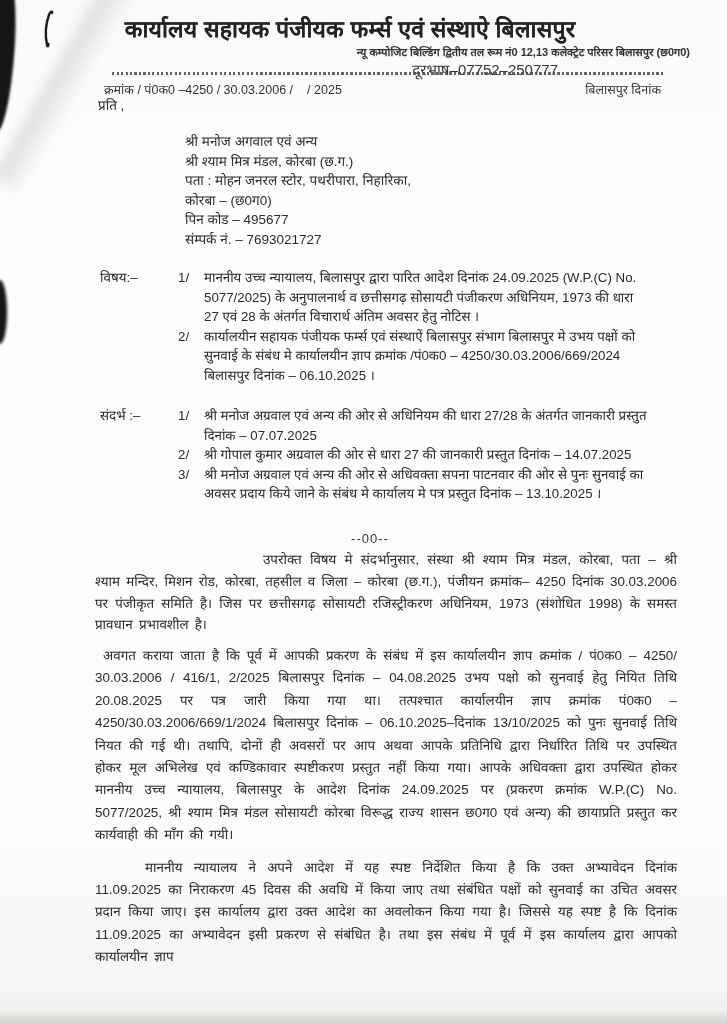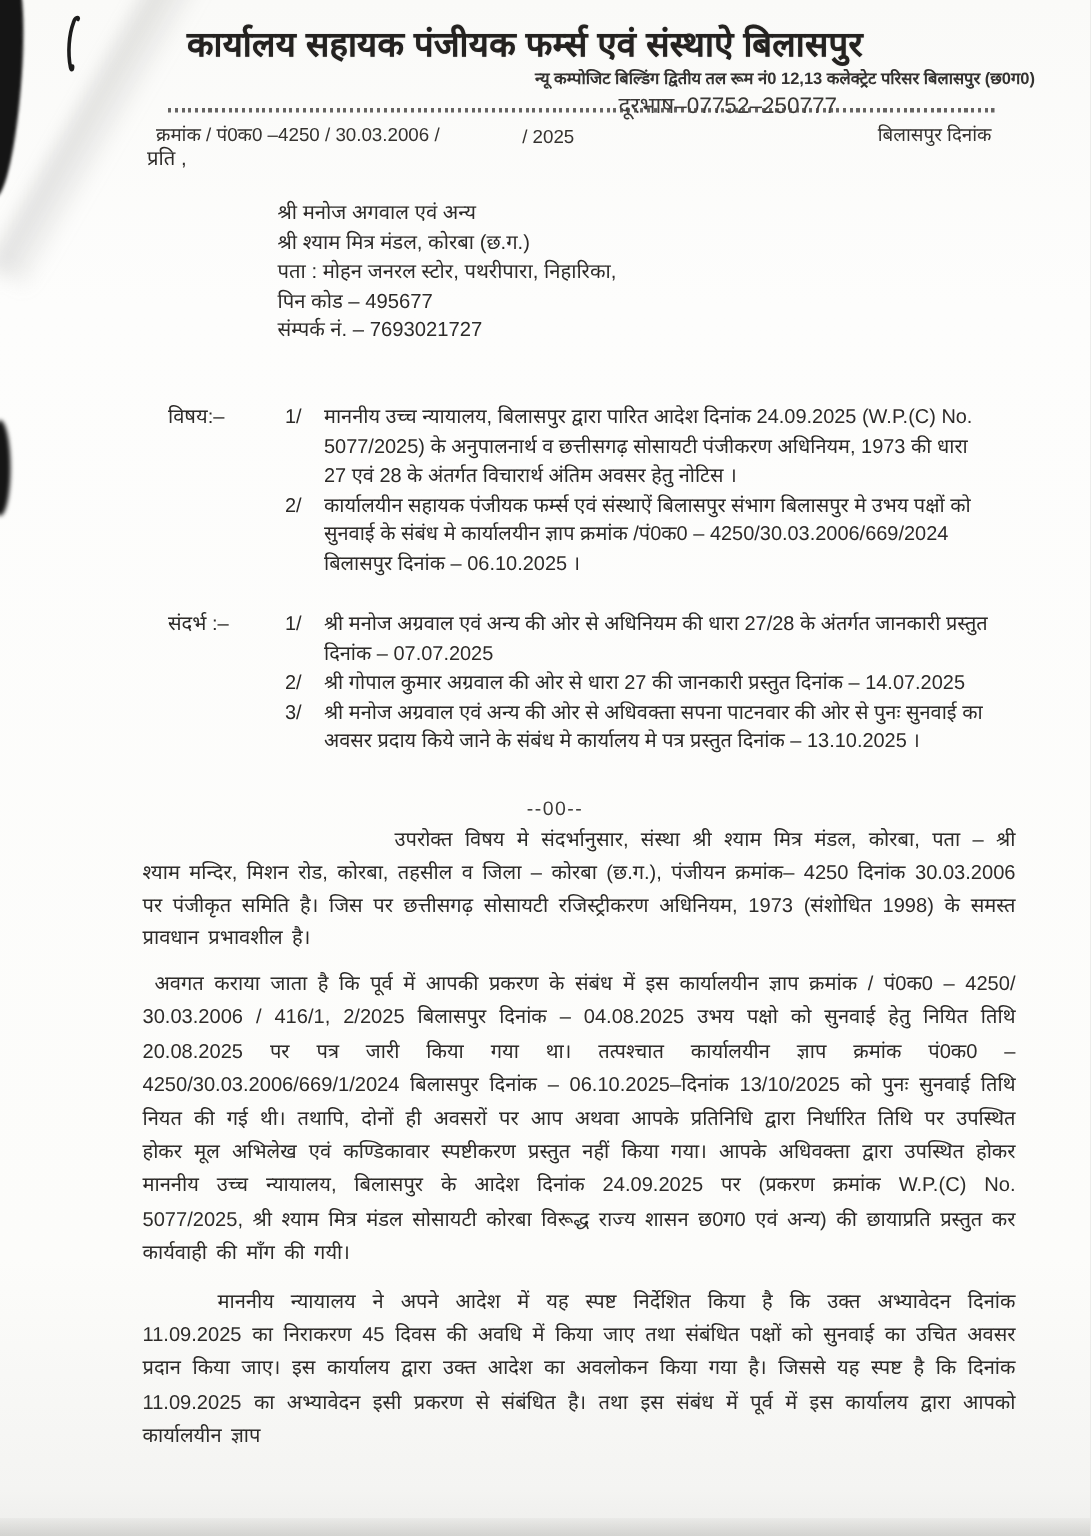--- a/index.html
+++ b/index.html
@@ -46,33 +46,33 @@
     position:absolute;top:59px;right:169px;
     font-size:15px;color:#3a3836;
   }
   .dotline{
     position:absolute;top:72px;left:112px;right:64px;height:3px;
     background:repeating-linear-gradient(90deg,#4c4a48 0 2px,transparent 2px 4.5px);
     opacity:0.85;
   }
   .refline{
     position:absolute;top:81px;left:104px;right:66px;
-    display:flex;align-items:flex-end;font-size:12.5px;color:#34322f;gap:41px;
+    display:flex;align-items:center;font-size:12.5px;color:#34322f;
   }
   .refline .year{margin-left:14px;}
   .refline .spacer{flex:1;}
   .prati{position:absolute;top:96px;left:98px;font-size:13.5px;}
   .addressee{
     position:absolute;top:132px;left:185px;
     font-size:13.5px;line-height:19.6px;color:#2d2b29;
   }
   .labelled{position:absolute;left:100px;right:66px;display:flex;}
   .subject-block{top:268px;}
   .reference-block{top:406px;}
-  .labelled .sec-label{width:78px;flex:none;font-size:13.4px;margin-left:12px;}
+  .labelled .sec-label{width:78px;flex:none;font-size:13.4px;}
   .labelled .items{flex:1;max-width:470px;}
   .num-item{display:flex;font-size:13.3px;line-height:19.6px;}
   .num-item .no{width:26px;flex:none;}
   .num-item .text{flex:1;}
   .separator{
     position:absolute;top:531px;left:0;width:740px;text-align:center;
     font-size:13px;letter-spacing:1px;color:#3a3836;
   }
   .para{
     position:absolute;left:95px;width:582px;
@@ -108,20 +108,21 @@
     <span class="spacer"></span>
     <span>बिलासपुर दिनांक</span>
   </div>
 
   <div class="prati">प्रति ,</div>
 
   <div class="addressee">
     <div>श्री मनोज अगवाल एवं अन्य</div>
     <div>श्री श्याम मित्र मंडल, कोरबा (छ.ग.)</div>
     <div>पता : मोहन जनरल स्टोर, पथरीपारा, निहारिका,</div>
+    <div>कोरबा – (छ0ग0)</div>
     <div>पिन कोड –  495677</div>
     <div>संम्पर्क नं. –  7693021727</div>
   </div>
 
   <div class="labelled subject-block">
     <div class="sec-label">विषय:–</div>
     <div class="items">
       <div class="num-item">
         <span class="no">1/</span>
         <span class="text">माननीय उच्च न्यायालय, बिलासपुर द्वारा पारित आदेश दिनांक 24.09.2025 (W.P.(C) No. 5077/2025) के अनुपालनार्थ व छत्तीसगढ़ सोसायटी पंजीकरण अधिनियम, 1973 की धारा 27 एवं 28 के अंतर्गत विचारार्थ अंतिम अवसर हेतु नोटिस ।</span>

